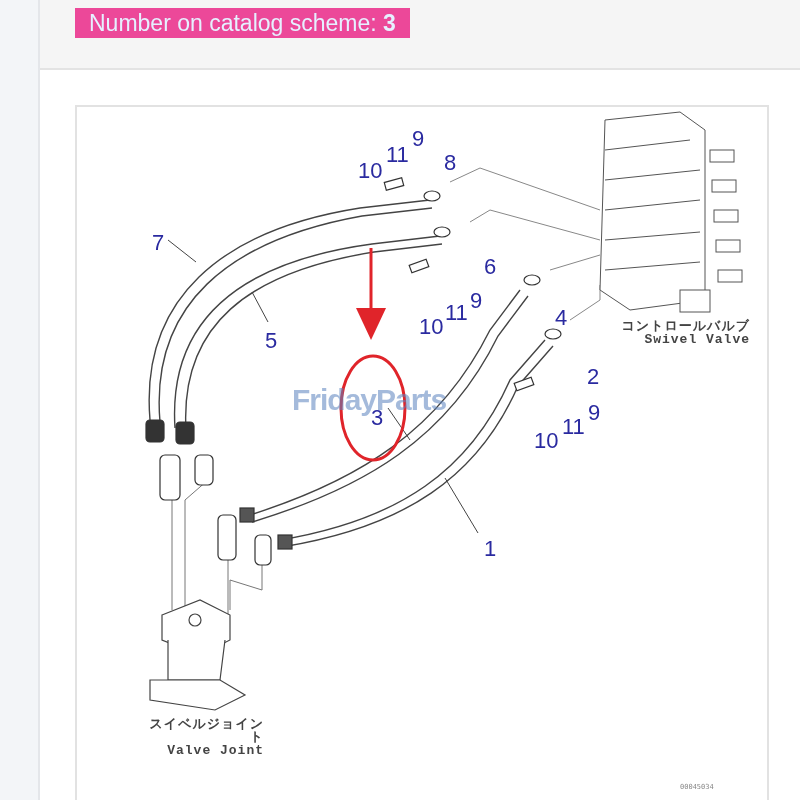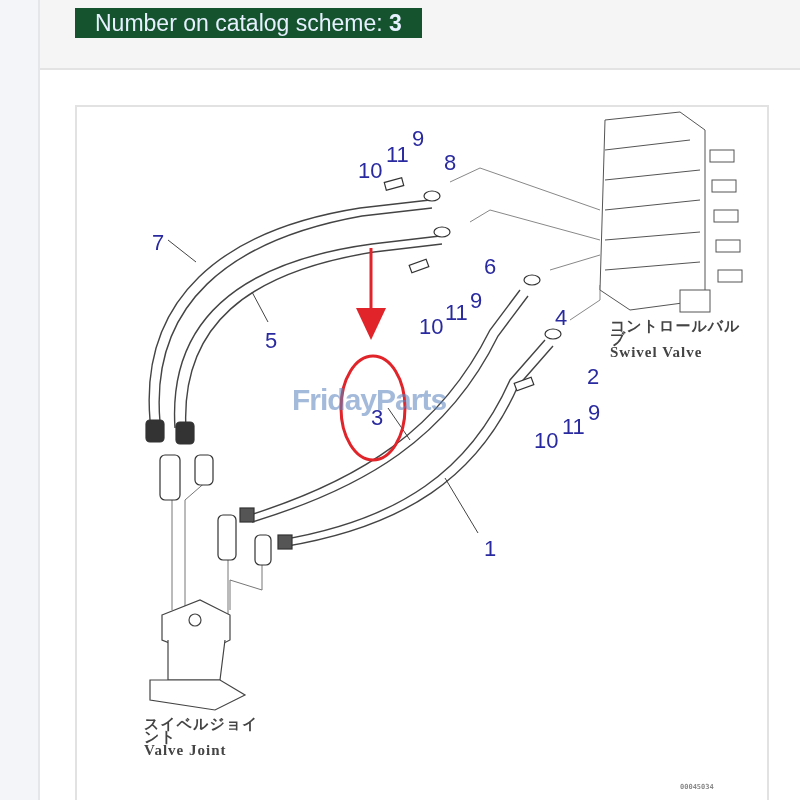--- a/index.html
+++ b/index.html
@@ -12,47 +12,46 @@
     position:absolute; left:0; top:0; width:38px; height:800px;
     background:#f3f5f8; border-right:2px solid #e4e6ea;
   }
   .header-panel {
     position:absolute; left:40px; top:0; width:760px; height:68px;
     background:#f5f5f5; border-bottom:2px solid #e3e3e3;
   }
   .header-title {
     position:absolute; left:75px; top:8px;
     font-size:23px; line-height:30px; color:#e6f0ff;
-    background:#14532d; padding:0 20px;
+    background:#ec4899; padding:0 14px;
     white-space:nowrap;
   }
   .header-title b { font-weight:bold; }
   .image-frame {
     position:absolute; left:75px; top:105px; width:690px; height:700px;
     border:2px solid #e2e2e2; border-bottom:none; background:#fff;
   }
   .diagram { position:absolute; left:0; top:0; }
   .callout {
     position:absolute; color:#2a2aa0; font-size:22px;
     font-family:"Liberation Sans", sans-serif; line-height:1;
   }
   .caption {
-    position:absolute; font-family:Liberation Serif, serif;
-    font-size:15px; color:#444; text-align:left; line-height:13px;
+    position:absolute; font-family:Liberation Mono, monospace;
+    font-size:13px; color:#444; text-align:right; line-height:13px;
     letter-spacing:1px; font-weight:bold;
   }
   .watermark {
     position:absolute; left:292px; top:383px;
     font-size:30px; font-weight:bold; 
     color:rgba(90,130,190,0.55); letter-spacing:-1px; white-space:nowrap;
   }
   .drawing-no {
     position:absolute; left:680px; top:783px; font-size:7px; color:#888;
     font-family:"DejaVu Sans Mono", monospace;
-    font-weight:bold;
   }
 </style>
 </head>
 <body>
 
 <div class="left-band"></div>
 
 <div class="header-panel"></div>
 <div class="header-title"><span>Number on catalog scheme:</span> <b>3</b></div>
 

